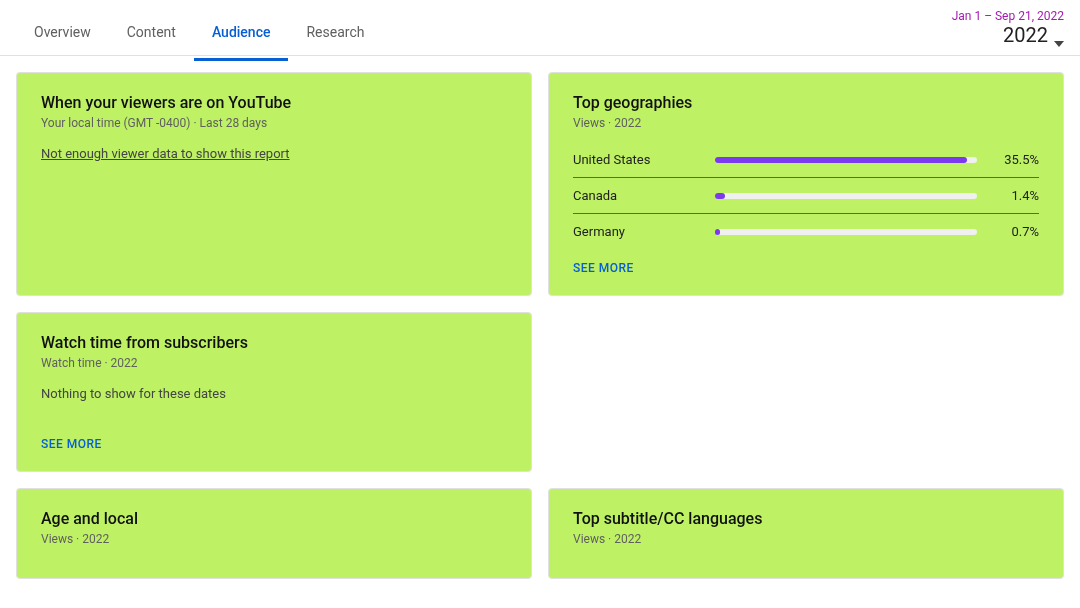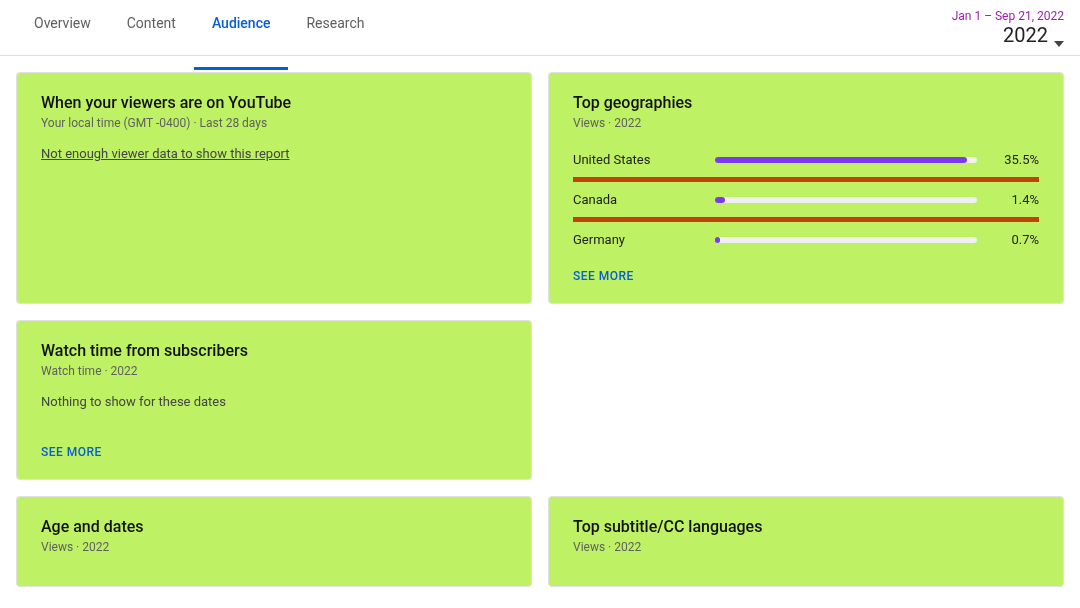--- a/index.html
+++ b/index.html
@@ -22,28 +22,28 @@
     .nav-tabs {
       display: flex;
       align-items: flex-end;
       height: 100%;
       gap: 0;
     }
     .nav-tab {
       padding: 0 18px;
       height: 100%;
       display: flex;
-      align-items: flex-start;
+      align-items: center;
       font-size: 14px;
       color: #606060;
       cursor: pointer;
       border-bottom: 3px solid transparent;
       margin-bottom: -1px;
       position: relative;
-      top: 14px;
+      top: 5px;
     }
     .nav-tab.active {
       color: #065fd4;
       border-bottom: 3px solid #065fd4;
       font-weight: 500;
     }
 
     
     .date-selector {
       display: flex;
@@ -124,21 +124,21 @@
       letter-spacing: 0.5px;
       margin-top: 12px;
       display: inline-block;
     }
 
     
     .bar-row {
       display: flex;
       align-items: center;
       padding: 10px 0;
-      border-bottom: 5px solid #c2410c;
+      border-bottom: 1px solid #c2410c;
       gap: 12px;
     }
     .bar-row:last-of-type {
       border-bottom: none;
     }
     .bar-label {
       width: 130px;
       font-size: 13px;
       color: #222;
       flex-shrink: 0;
@@ -246,21 +246,21 @@
   </div>
 
   <div class="card watch-time-card">
     <div class="card-title">Watch time from subscribers</div>
     <div class="card-subtitle">Watch time · 2022</div>
     <div class="card-nothing-text">Nothing to show for these dates</div>
     <span class="see-more-link">SEE MORE</span>
   </div>
 
   <div class="card" style="grid-row: 3; grid-column: 1;">
-    <div class="card-title">Age and dates</div>
+    <div class="card-title">Age and local</div>
     <div class="card-subtitle">Views · 2022</div>
 
   </div>
 
   <div class="card subtitle-card" style="grid-row: 3; grid-column: 2;">
     <div class="card-title">Top subtitle/CC languages</div>
     <div class="card-subtitle">Views · 2022</div>
 
   </div>
 

